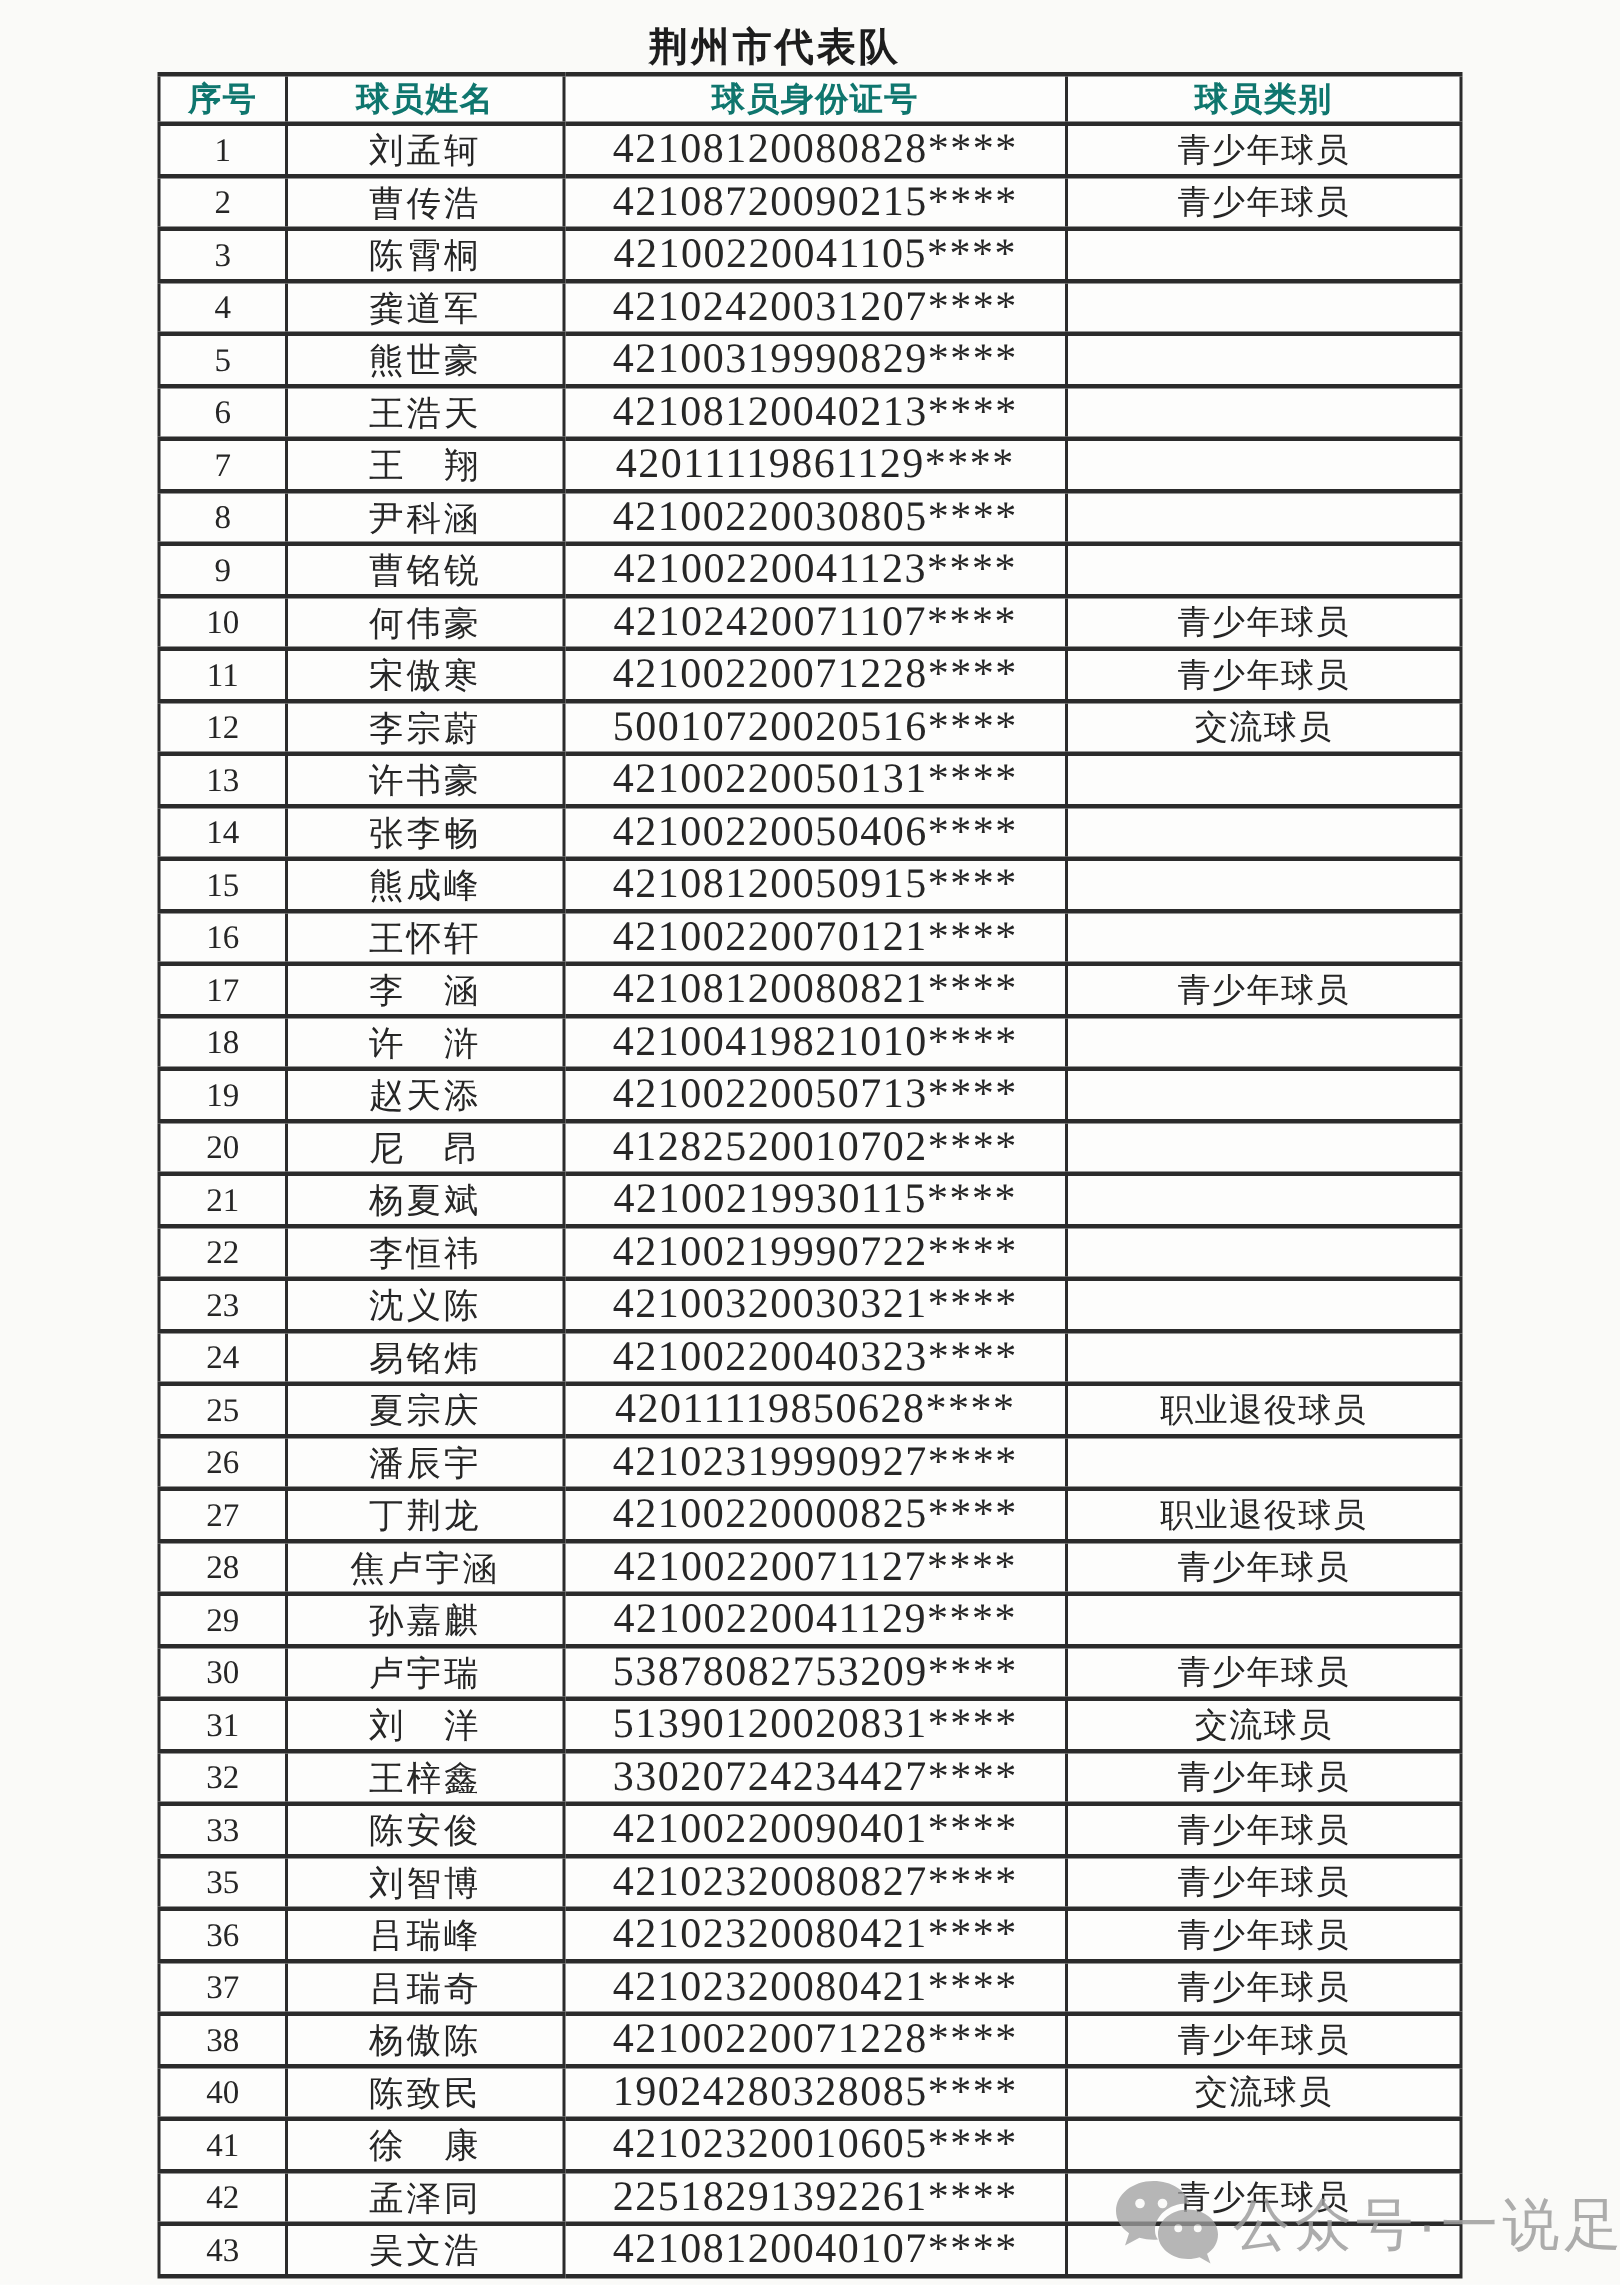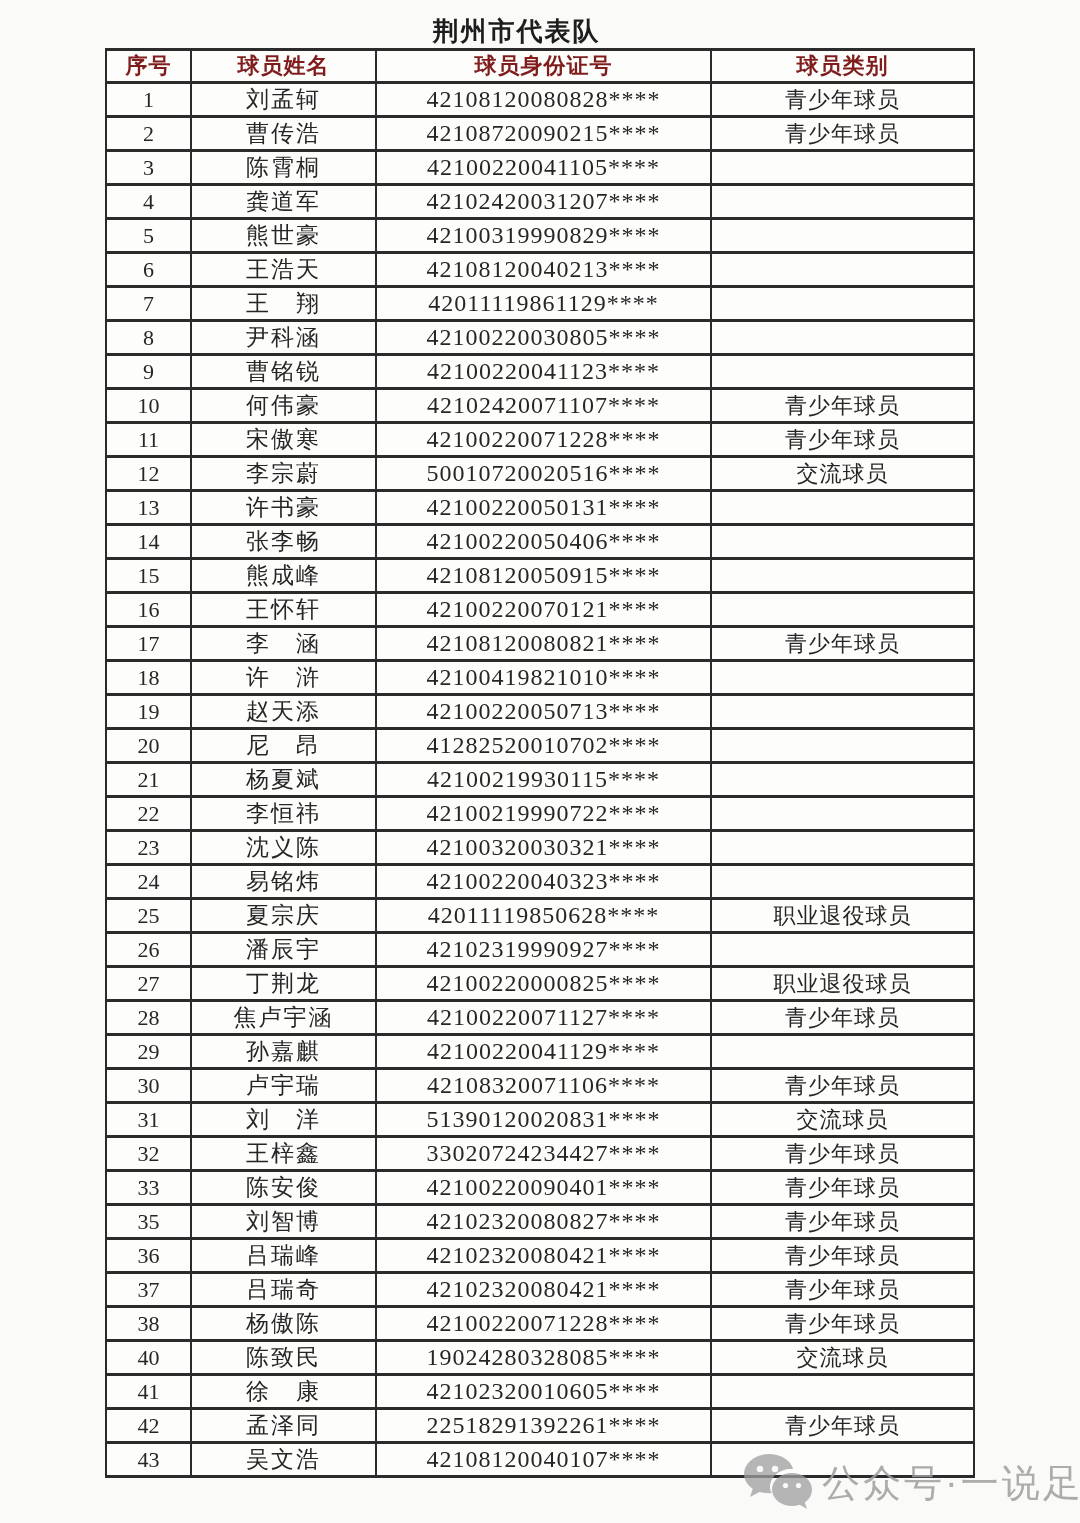--- a/index.html
+++ b/index.html
@@ -44,26 +44,26 @@
     text-align: center;
     vertical-align: middle;
     padding: 0;
     overflow: hidden;
   }
   thead tr { height: 31px; }
   th {
     font-size: 22px;
     font-weight: bold;
     letter-spacing: 1px;
-    color: #7f1d1d;
+    color: #0f766e;
   }
   tbody tr { height: 29.5px; }
   td.no   { font-size: 22px; }
   td.name { font-size: 23px; letter-spacing: 2px; }
-  td.id   { font-size: 24px; letter-spacing: 1px; }
+  td.id   { font-size: 28px; letter-spacing: 1px; }
   td.category { font-size: 22px; letter-spacing: 1px; }
   .watermark {
     position: absolute;
     left: 742px;
     top: 1452px;
     display: flex;
     align-items: center;
     gap: 8px;
     pointer-events: none;
   }
@@ -267,21 +267,21 @@
       </tr>
       <tr>
         <td class="no">29</td>
         <td class="name">孙嘉麒</td>
         <td class="id">42100220041129****</td>
         <td class="category"></td>
       </tr>
       <tr>
         <td class="no">30</td>
         <td class="name">卢宇瑞</td>
-        <td class="id">42108320071106****</td>
+        <td class="id">53878082753209****</td>
         <td class="category">青少年球员</td>
       </tr>
       <tr>
         <td class="no">31</td>
         <td class="name">刘　洋</td>
         <td class="id">51390120020831****</td>
         <td class="category">交流球员</td>
       </tr>
       <tr>
         <td class="no">32</td>

